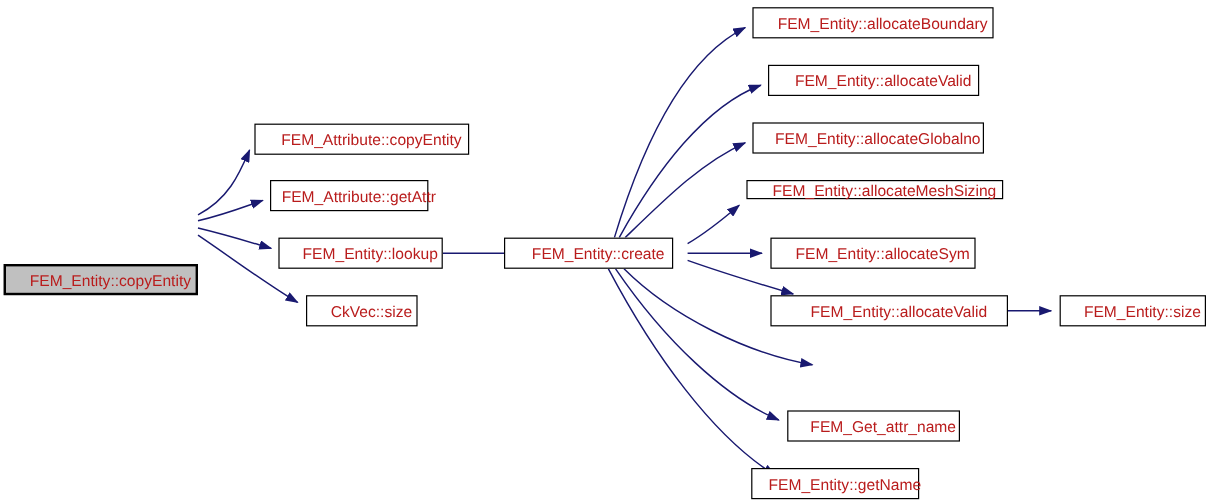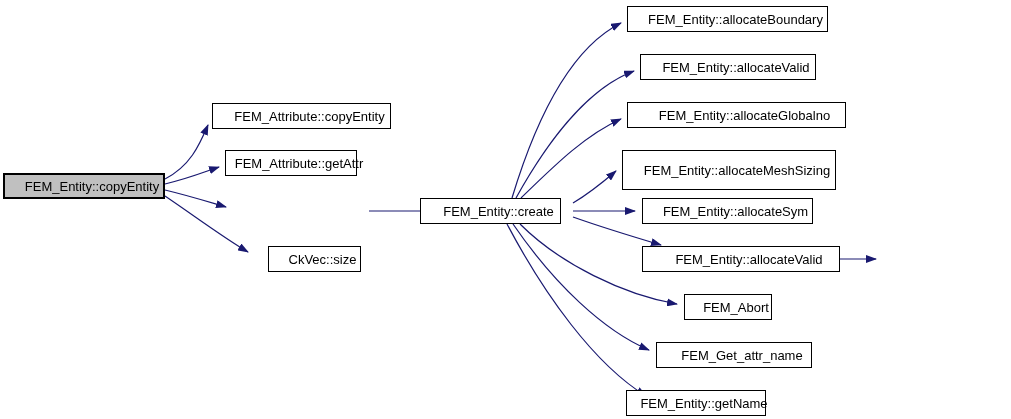--- a/index.html
+++ b/index.html
@@ -9,30 +9,31 @@
     background:#ffffff;
     font-family:"Liberation Sans", sans-serif;
     overflow:hidden;
   }
   #edges{position:absolute;left:0;top:0;width:1011px;height:419px;}
   .node{
     position:absolute;
     box-sizing:border-box;
     border:1px solid #000000;
     background:#ffffff;
-    color:#000000;
+    color:#b91c1c;
     font-size:13px;
     display:flex;align-items:center;justify-content:center;
     white-space:nowrap;
     z-index:2;
     padding-left:16px;
   }
   .node.highlight{
     background:#c0c0c0;
     border-width:2px;
+    margin-top:47px;
   }
   .edge{fill:none;stroke:#191970;stroke-width:1.2px;}
 </style>
 </head>
 <body>
 
 <div id="canvas">
 
   <svg id="edges" width="1011" height="419" viewBox="0 0 1011 419" aria-hidden="true">
     <defs>
@@ -56,37 +57,38 @@
     <path class="edge" d="M 507,224 C 544,294 594,364 646,396" marker-end="url(#arrow)"></path>
     <path class="edge" d="M 816,259 L 876,259" marker-end="url(#arrow)"></path>
   </svg>
 
   <div class="node highlight" style="left:3px;top:173px;width:162px;height:26px">FEM_Entity::copyEntity</div>
 
   <div class="node" style="left:212px;top:103px;width:179px;height:26px">FEM_Attribute::copyEntity</div>
 
   <div class="node" style="left:225px;top:150px;width:132px;height:26px">FEM_Attribute::getAttr</div>
 
+  <div class="node" style="left:232px;top:198px;width:137px;height:26px">FEM_Entity::lookup</div>
 
-  <div class="node" style="left:268px;top:246px;width:93px;height:26px">CkVec::size</div>
+  <div class="node" style="left:255px;top:246px;width:93px;height:26px">CkVec::size</div>
 
   <div class="node" style="left:420px;top:198px;width:141px;height:26px">FEM_Entity::create</div>
 
   <div class="node" style="left:627px;top:6px;width:201px;height:26px">FEM_Entity::allocateBoundary</div>
 
   <div class="node" style="left:640px;top:54px;width:176px;height:26px">FEM_Entity::allocateValid</div>
 
-  <div class="node" style="left:627px;top:102px;width:219px;height:26px">FEM_Entity::allocateGlobalno</div>
+  <div class="node" style="left:627px;top:102px;width:193px;height:26px">FEM_Entity::allocateGlobalno</div>
 
-  <div class="node" style="left:622px;top:150px;width:214px;height:40px">FEM_Entity::allocateMeshSizing</div>
+  <div class="node" style="left:622px;top:150px;width:214px;height:16px">FEM_Entity::allocateMeshSizing</div>
 
   <div class="node" style="left:642px;top:198px;width:171px;height:26px">FEM_Entity::allocateSym</div>
 
   <div class="node" style="left:642px;top:246px;width:198px;height:26px">FEM_Entity::allocateValid</div>
 
-  <div class="node" style="left:684px;top:294px;width:88px;height:26px">FEM_Abort</div>
 
-  <div class="node" style="left:656px;top:342px;width:156px;height:26px">FEM_Get_attr_name</div>
+  <div class="node" style="left:656px;top:342px;width:144px;height:26px">FEM_Get_attr_name</div>
 
   <div class="node" style="left:626px;top:390px;width:140px;height:26px">FEM_Entity::getName</div>
 
+  <div class="node" style="left:883px;top:246px;width:122px;height:26px">FEM_Entity::size</div>
 
 </div>
 
 </body></html>

